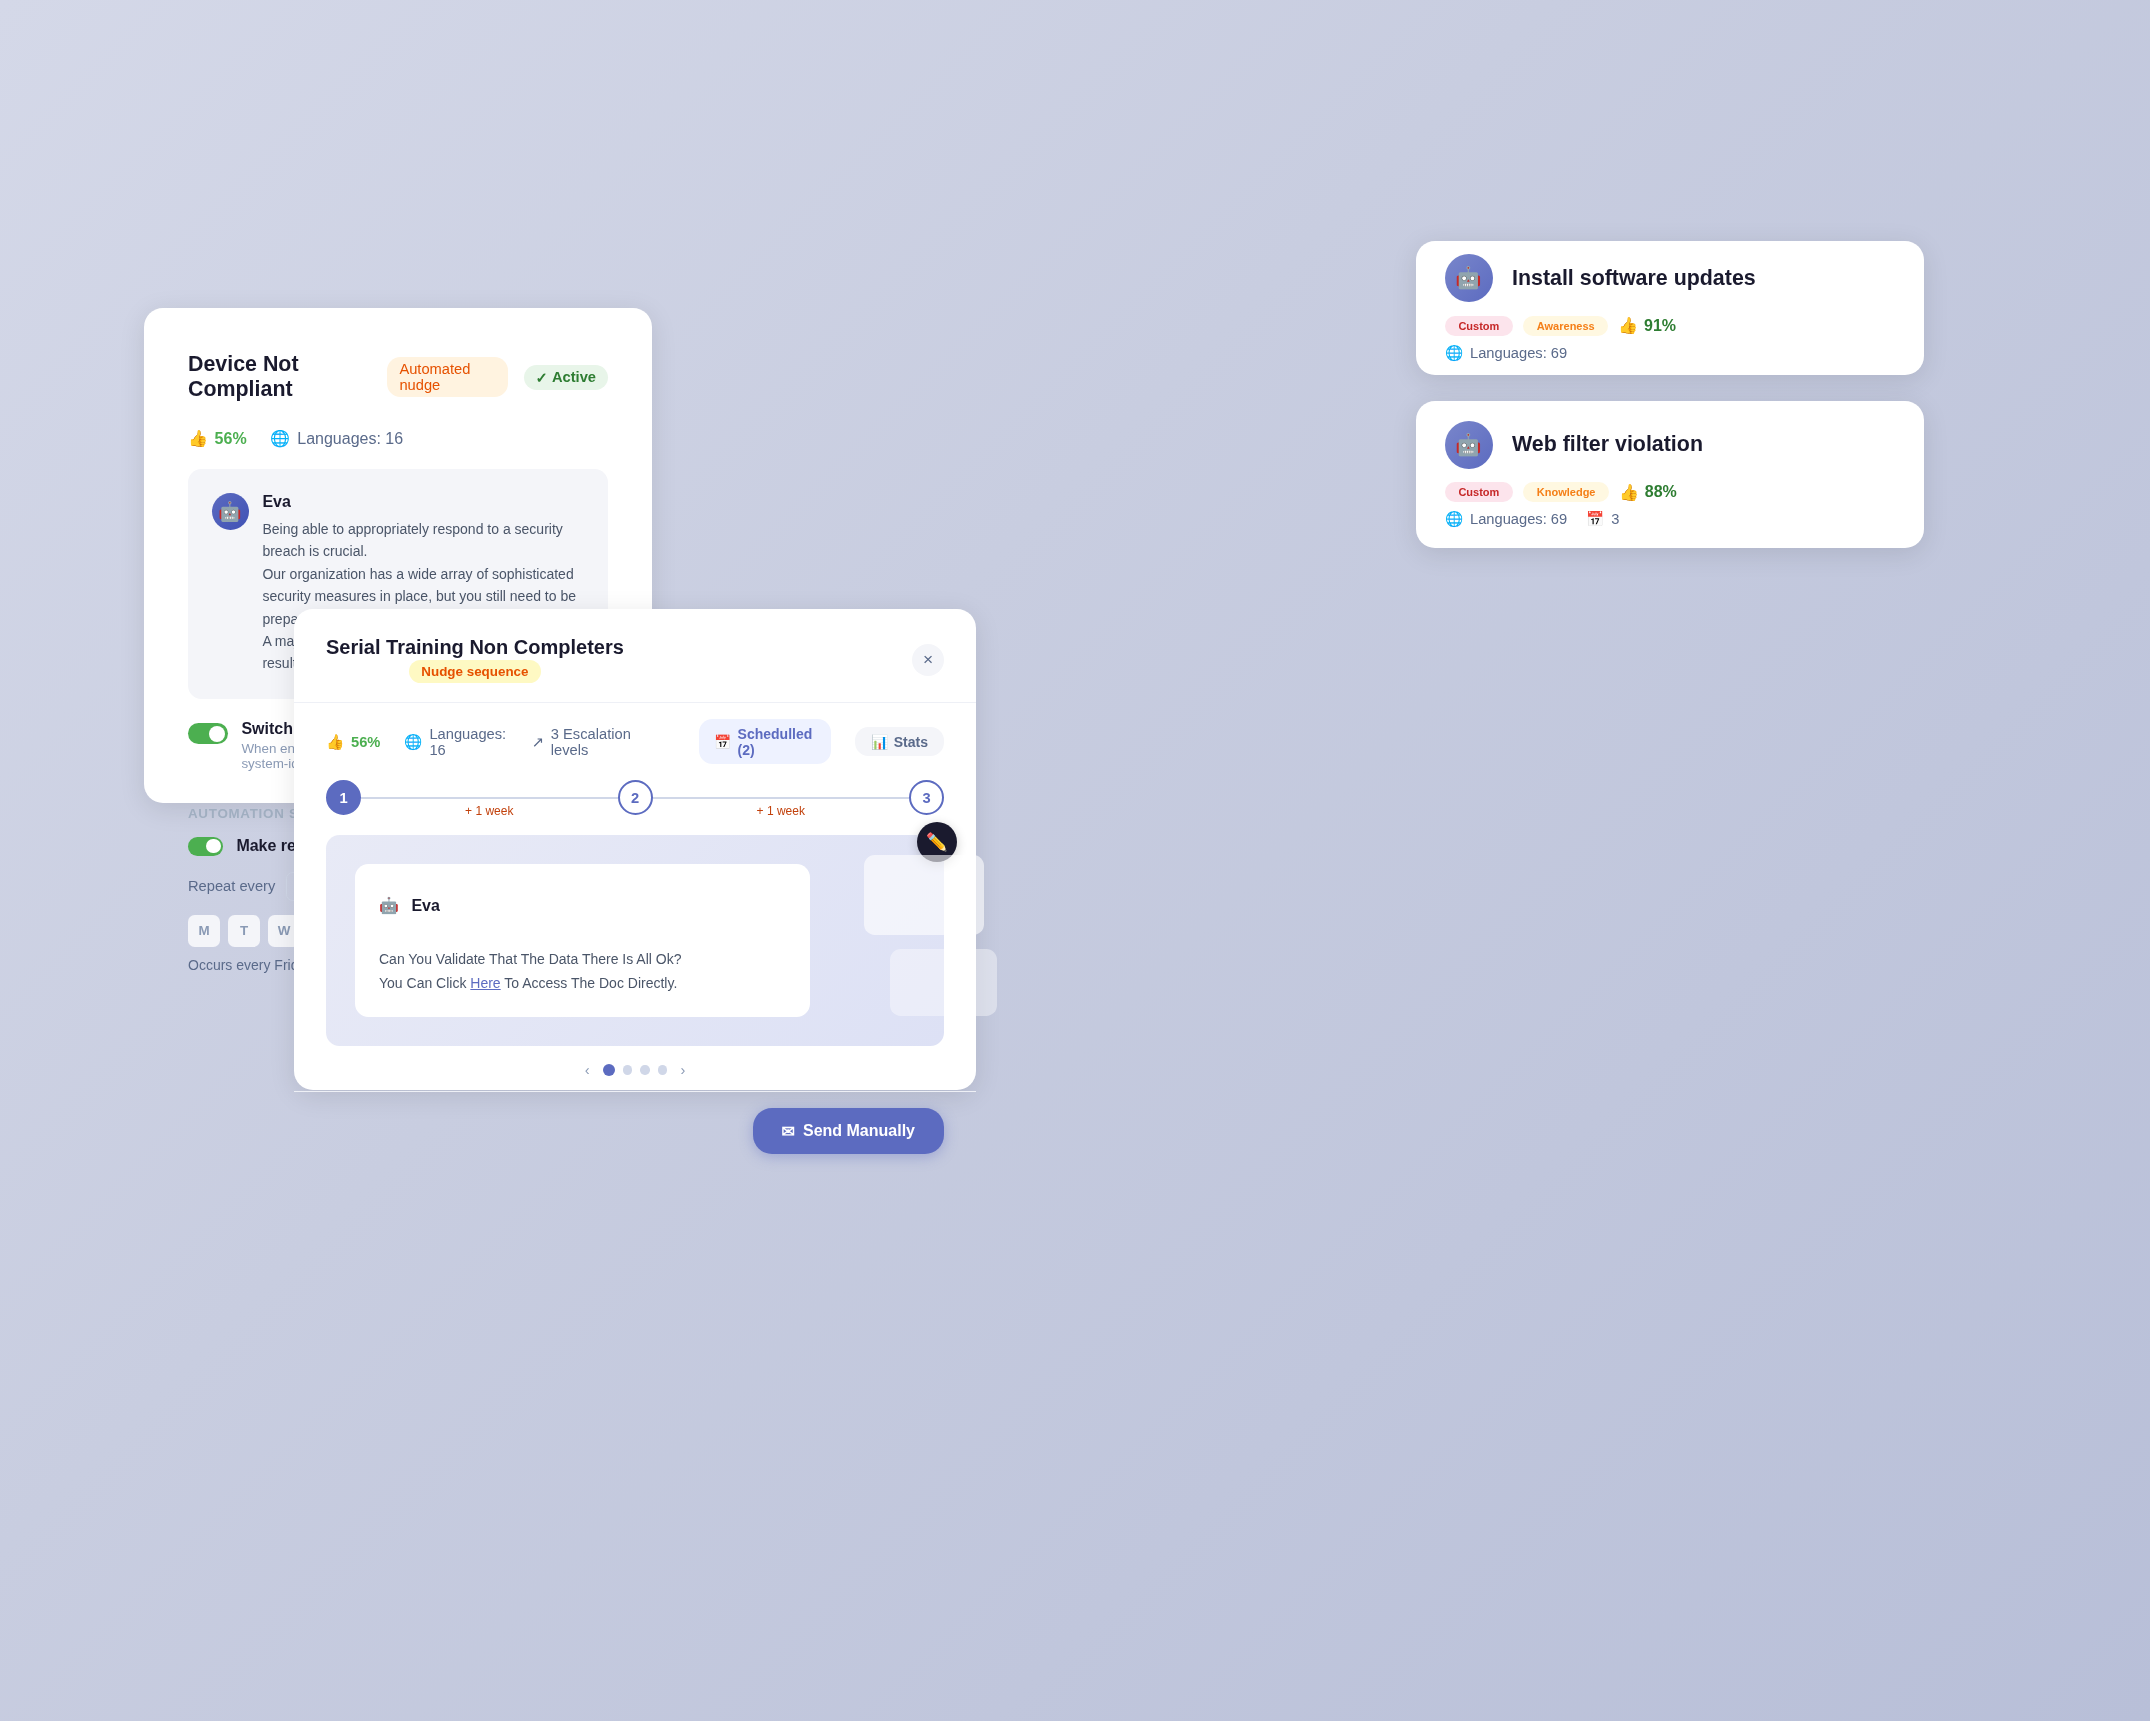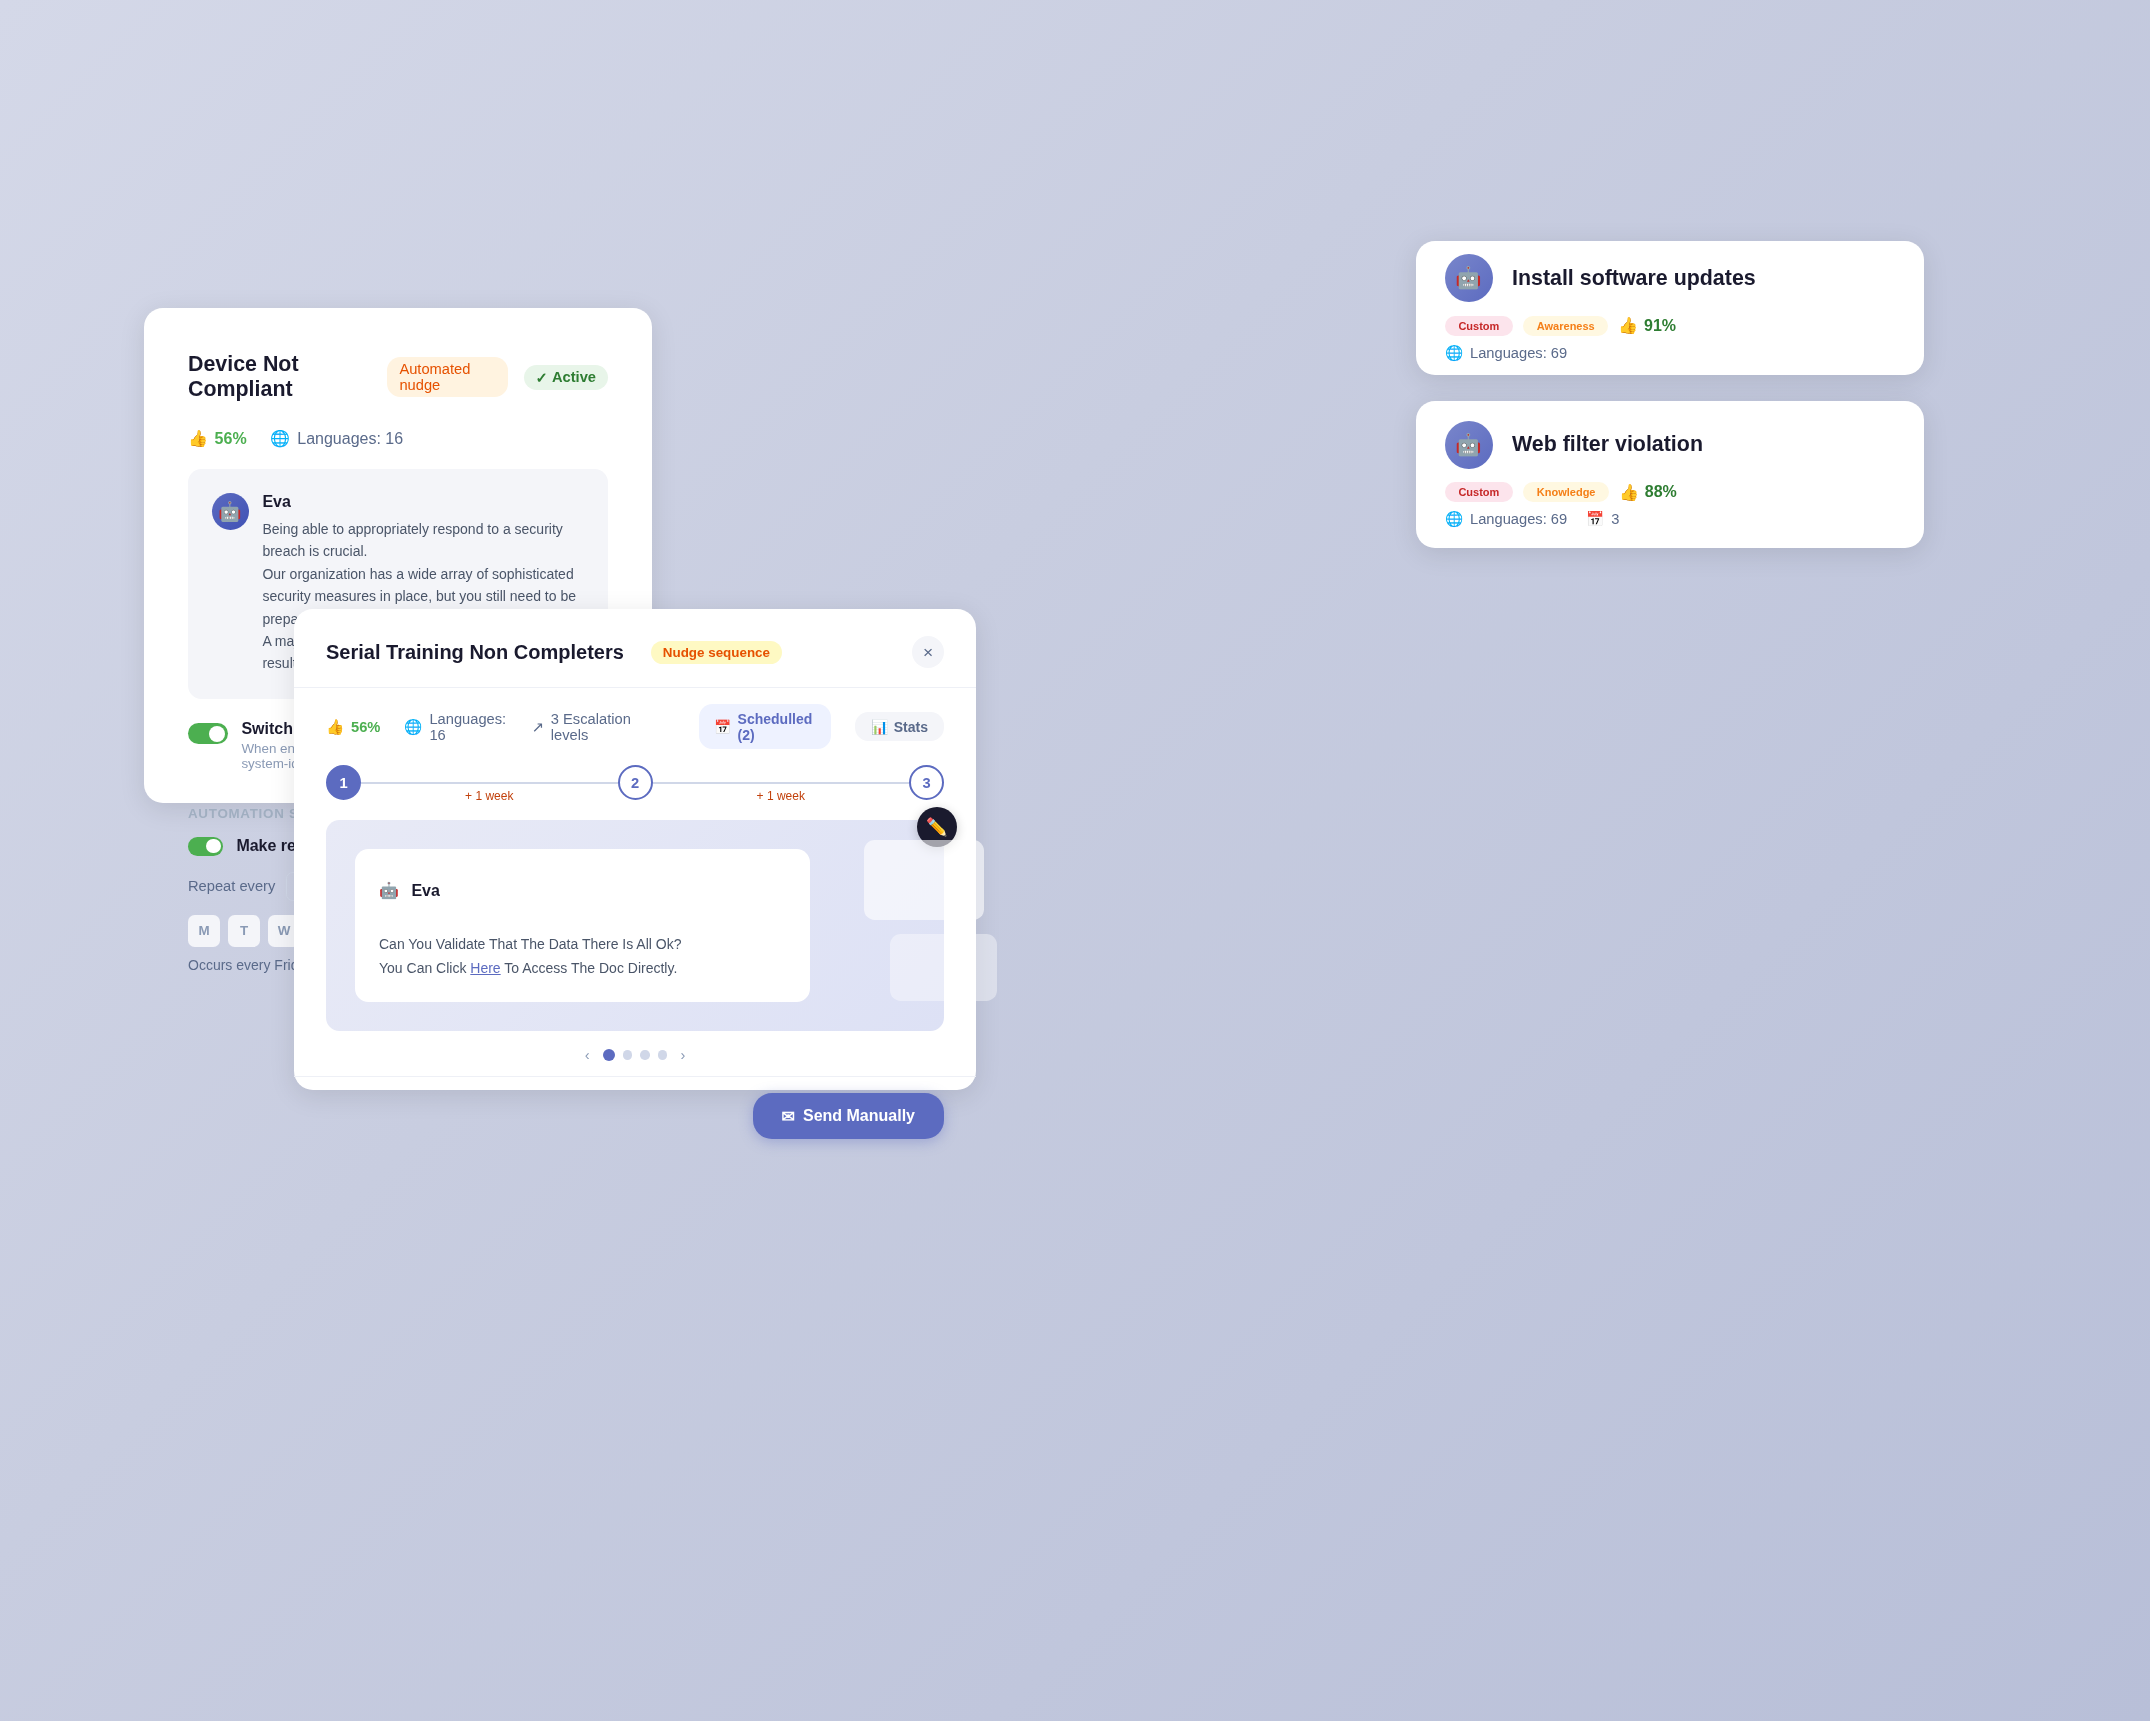--- a/index.html
+++ b/index.html
@@ -307,21 +307,22 @@
     .serial-header {
       display: flex;
       align-items: center;
       justify-content: space-between;
       padding: 27px 32px 19px;
       border-bottom: 0.7px solid #eef0f6;
     }
     .serial-title-row {
       display: flex;
       align-items: center;
-      gap: 27px;
+      gap: 1px;
+      flex-direction: column;
     }
     .serial-title {
       font-size: 20px;
       font-weight: 700;
       color: #1a1a2e;
     }
     .badge-nudge {
       background: #fef9c3;
       color: #e65100;
       border-radius: 13.4px;

